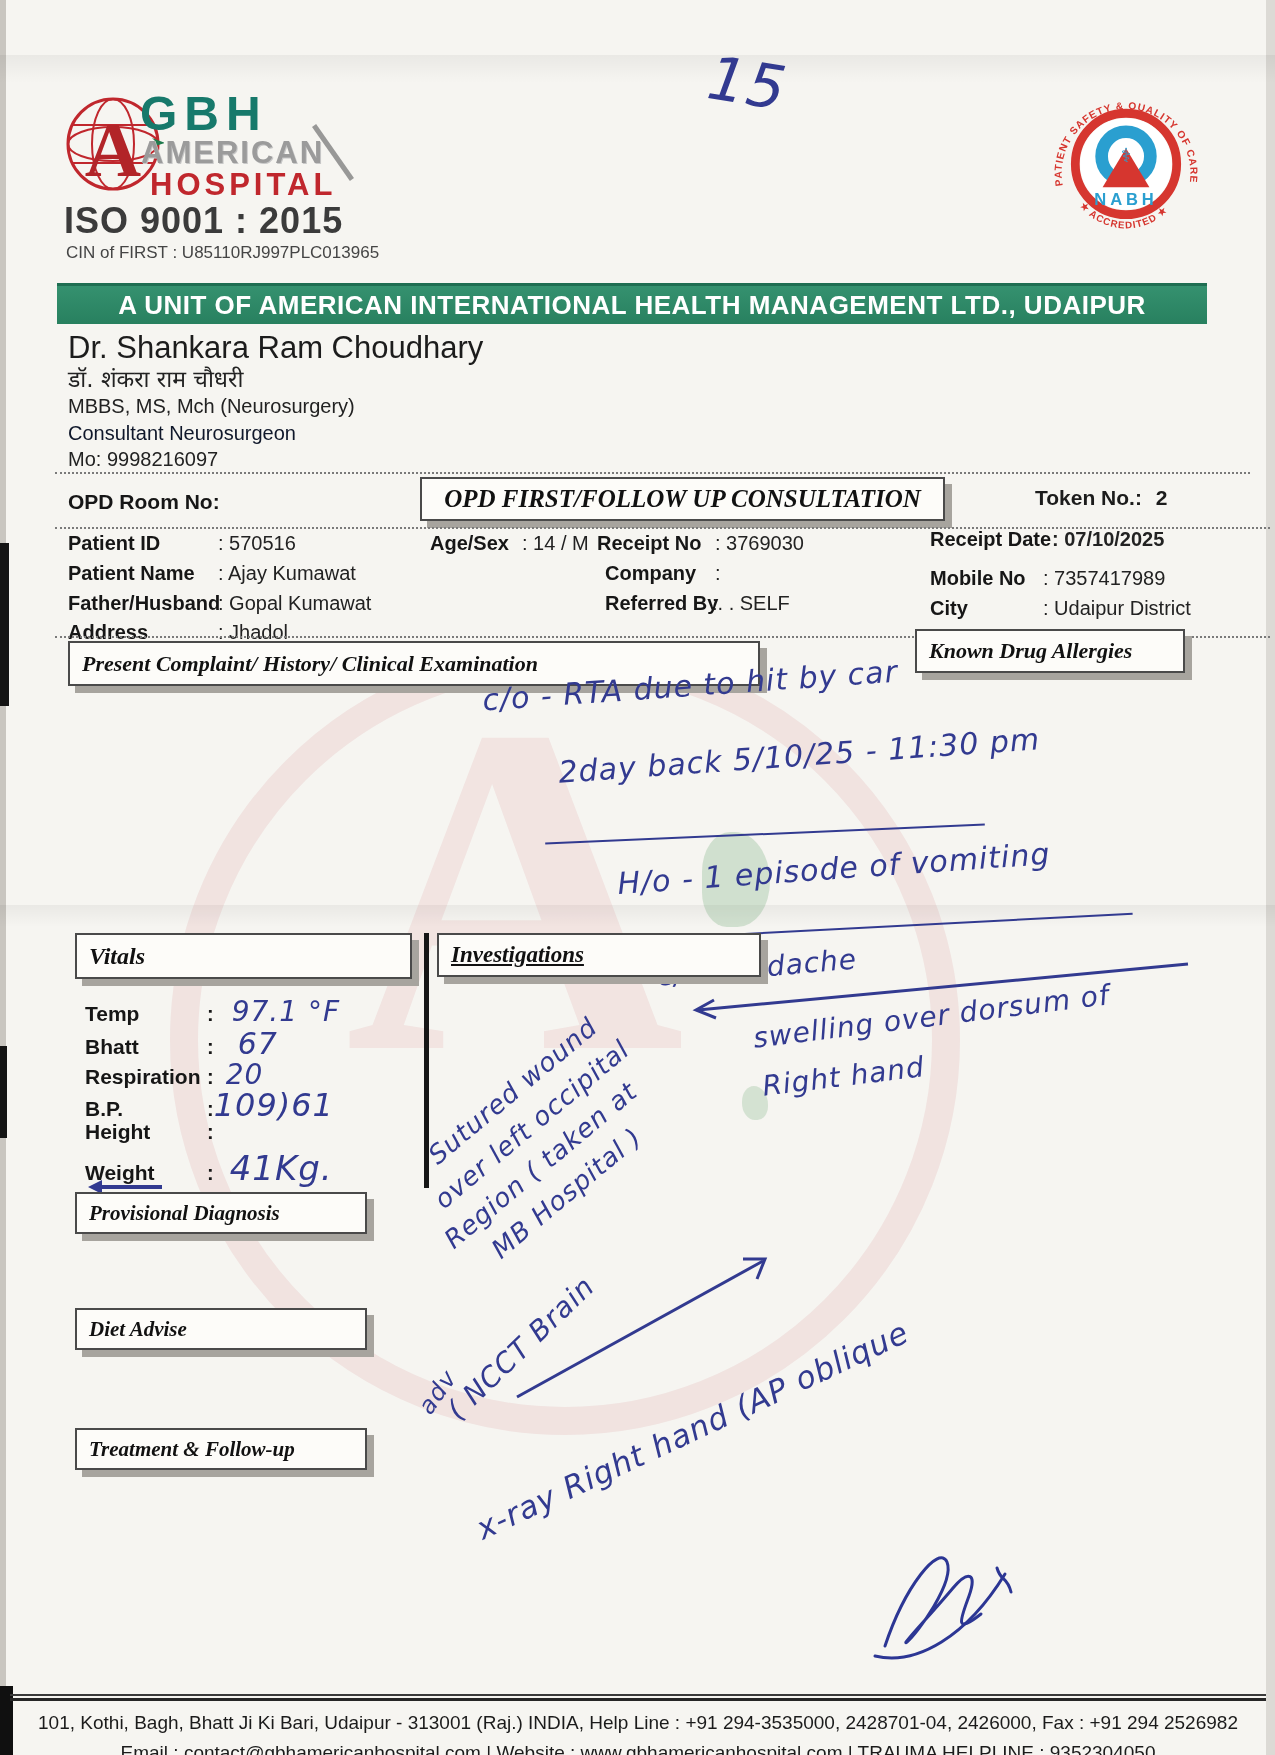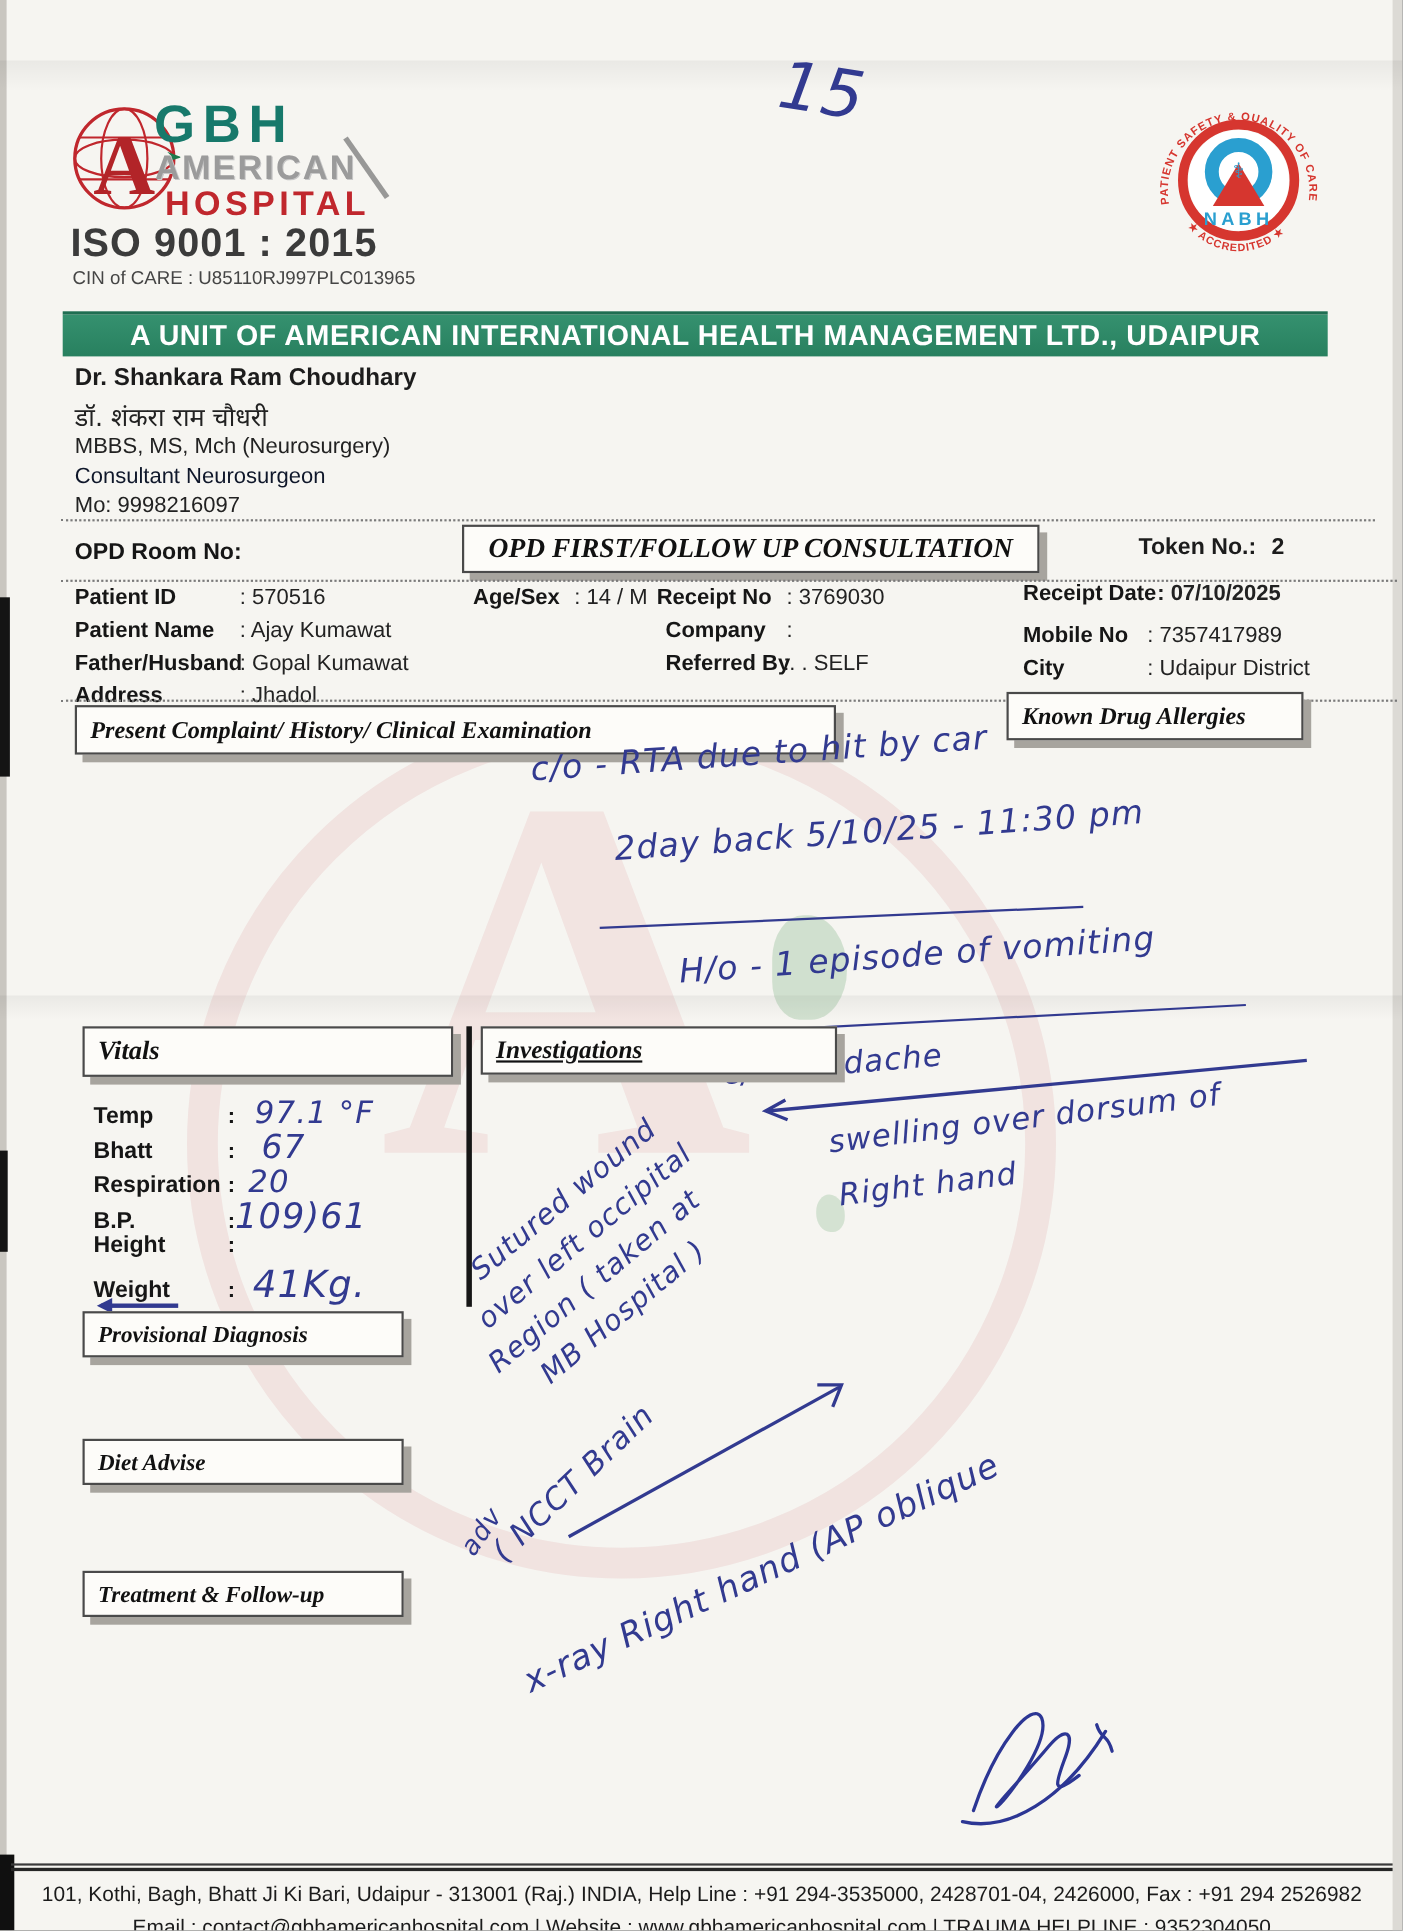--- a/index.html
+++ b/index.html
@@ -48,21 +48,21 @@
     <ellipse cx="51" cy="52" rx="21" ry="45" fill="none" stroke="#c0272d" stroke-width="2"></ellipse>
     <path d="M9,33 H93 M9,71 H93" fill="none" stroke="#c0272d" stroke-width="2"></path>
     <polygon points="90,46 103,51 90,55 94,50" fill="#1f7a4d"></polygon>
     <text x="51" y="84" text-anchor="middle" font-family="Liberation Serif, serif" font-weight="bold" font-size="78" fill="#b22428">A</text>
   </svg>
   <div class="abs" style="left:140px;top:86px;font-size:48px;font-weight:bold;color:#17796b;letter-spacing:7px;">GBH</div>
   <div class="abs" style="left:141px;top:135px;font-size:31px;font-weight:bold;color:#9b9b9b;letter-spacing:2px;text-shadow:1px 1px 0 #c8c8c8;">AMERICAN</div>
   <div class="abs" style="left:150px;top:167px;font-size:31px;font-weight:bold;color:#c0272d;letter-spacing:4px;">HOSPITAL</div>
   <div class="abs" style="left:300px;top:150px;width:66px;border-top:5px solid rgba(120,120,120,0.75);transform:rotate(55deg);"></div>
   <div class="abs" style="left:64px;top:200px;font-size:36px;font-weight:bold;color:#3b3b3b;letter-spacing:1px;">ISO 9001 : 2015</div>
-  <div class="abs" style="left:66px;top:243px;font-size:17px;color:#454545;">CIN of CARE : U85110RJ997PLC013965</div>
+  <div class="abs" style="left:66px;top:243px;font-size:17px;color:#454545;">CIN of FIRST : U85110RJ997PLC013965</div>
 
   <svg class="abs" style="left:1048px;top:84px;" width="156" height="156" viewBox="0 0 160 160">
     <defs>
       <path id="arcTop" d="M 16,108 A 66,66 0 1 1 144,108" fill="none"></path>
       <path id="arcBot" d="M 28,118 A 60,60 0 0 0 132,118" fill="none"></path>
     </defs>
     <circle cx="80" cy="82" r="52" fill="none" stroke="#d6362f" stroke-width="9"></circle>
     <circle cx="80" cy="82" r="47" fill="#ffffff"></circle>
     <circle cx="80" cy="74" r="25" fill="none" stroke="#2a9fd0" stroke-width="13"></circle>
     <polygon points="80,66 56,106 104,106" fill="#d6362f"></polygon>
@@ -71,21 +71,21 @@
     <text font-family="Liberation Sans, sans-serif" font-weight="bold" font-size="10.5" fill="#d6362f" letter-spacing="1">
       <textPath href="#arcTop" startOffset="4">PATIENT SAFETY &amp; QUALITY OF CARE</textPath>
     </text>
     <text font-family="Liberation Sans, sans-serif" font-weight="bold" font-size="10" fill="#d6362f" letter-spacing="1">
       <textPath href="#arcBot" startOffset="8">★ ACCREDITED ★</textPath>
     </text>
   </svg>
 
   <div class="abs" style="left:57px;top:283px;width:1150px;height:41px;background:linear-gradient(#35916f,#28805f);border-top:3px solid #1f6e52;color:#ffffff;font-weight:bold;font-size:26px;text-align:center;line-height:38px;letter-spacing:0.5px;">A UNIT OF AMERICAN INTERNATIONAL HEALTH MANAGEMENT LTD., UDAIPUR</div>
 
-  <div class="abs" style="left:68px;top:330px;font-size:22px;font-weight:bold;text-align:center;">Dr. Shankara Ram Choudhary</div>
+  <div class="abs" style="left:68px;top:330px;font-size:31px;font-weight:normal;text-align:center;">Dr. Shankara Ram Choudhary</div>
   <div class="abs" style="left:68px;top:362px;font-size:23px;font-family:'DejaVu Sans',sans-serif;color:#222;">डॉ. शंकरा राम चौधरी</div>
   <div class="abs" style="left:68px;top:395px;font-size:20px;color:#222;">MBBS, MS, Mch (Neurosurgery)</div>
   <div class="abs" style="left:68px;top:422px;font-size:20px;color:#0f172a;">Consultant Neurosurgeon</div>
   <div class="abs" style="left:68px;top:448px;font-size:20px;color:#222;">Mo: 9998216097</div>
 
   <div class="dotline" style="left:55px;top:472px;width:1195px;"></div>
 
   <div class="abs lbl" style="left:68px;top:490px;font-size:21px;">OPD Room No:</div>
   <div class="shead" style="left:420px;top:477px;width:525px;height:44px;justify-content:center;font-size:25px;">
     <span>OPD FIRST/FOLLOW UP CONSULTATION</span>

